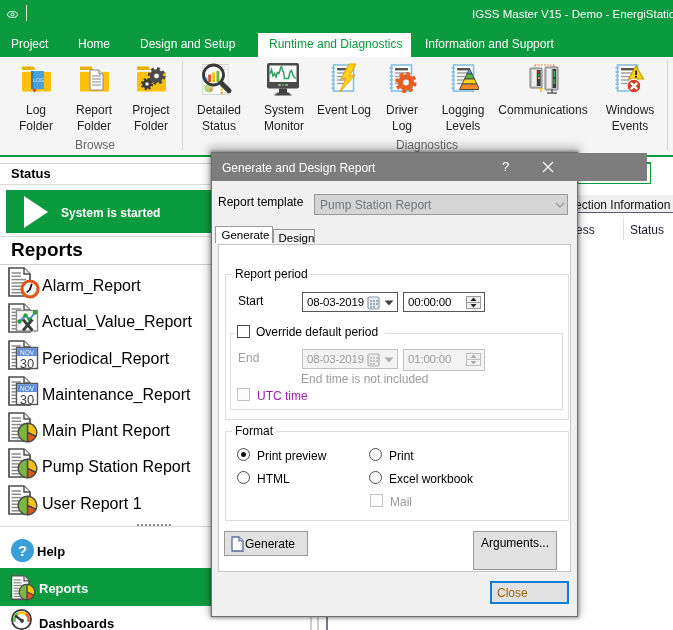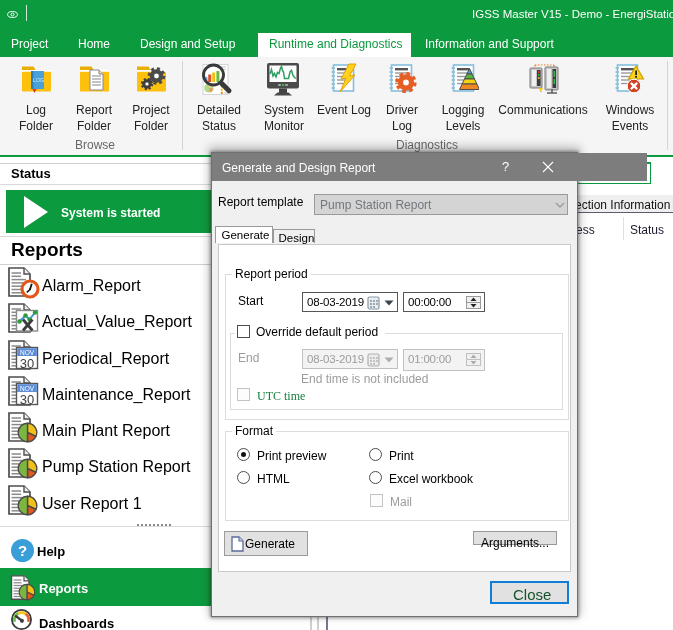--- a/index.html
+++ b/index.html
@@ -444,21 +444,21 @@
     <div class="abs" style="left:62px;top:2.5px;width:15px;height:13px;background:#f0f0f0;border:1px solid #c0c0c0;">
       <svg class="abs" style="left:0px;top:0px;" width="13" height="11" viewBox="0 0 13 11">
         <path d="M6.5 0.5 L9.5 4 L3.5 4 z" fill="#aaa"></path>
         <line x1="0" y1="5.5" x2="13" y2="5.5" stroke="#c0c0c0" stroke-width="1"></line>
         <path d="M6.5 10.5 L9.5 7 L3.5 7 z" fill="#aaa"></path>
       </svg>
     </div>
   </div>
   <div class="abs t12" style="left:89px;top:219px;color:#9c9c9c;z-index:6;">End time is not included</div>
   <div class="abs" style="left:25px;top:235px;width:13px;height:13px;background:#fcfcfc;border:1px solid #c3c3c3;z-index:6;"></div>
-  <div class="abs t12" style="left:45px;top:236px;color:#15803d;z-index:6;font-family:Liberation Serif, serif;">UTC time</div>
+  <div class="abs t12" style="left:45px;top:236px;color:#a21caf;z-index:6;">UTC time</div>
 
   <div class="abs" style="left:13px;top:278px;width:344px;height:90px;border:1px solid #dcdcdc;z-index:4;"></div>
   <div class="abs" style="left:20px;top:271px;font-size:12px;background:#fff;padding:0 3px;z-index:5;">Format</div>
 
   <div class="abs radio" style="left:25px;top:295px;">
       <div class="dot"></div>
     </div>
   <div class="abs t12" style="left:45px;top:296px;z-index:6;">Print preview</div>
   <div class="abs radio" style="left:157px;top:295px;"></div>
   <div class="abs t12" style="left:177px;top:296px;z-index:6;">Print</div>
@@ -469,20 +469,20 @@
   <div class="abs" style="left:158px;top:341px;width:13px;height:13px;background:#fcfcfc;border:1px solid #c3c3c3;z-index:6;"></div>
   <div class="abs t12" style="left:178px;top:342px;color:#9c9c9c;z-index:6;">Mail</div>
 
   <div class="abs" style="left:12px;top:378px;width:84px;height:25px;background:#e1e1e1;border:1px solid #9a9a9a;z-index:6;">
     <svg class="abs" style="left:6px;top:4px;" width="13" height="16" viewBox="0 0 13 16">
       <path d="M1 1 h7 l4 4 v10 h-11 z" fill="#fff" stroke="#5a6a9a" stroke-width="1.3"></path>
       <path d="M8 1 v4 h4" fill="#c8d0e8" stroke="#5a6a9a" stroke-width="1.1"></path>
     </svg>
     <div class="abs" style="left:20px;top:5px;font-size:12px;">Generate</div>
   </div>
-  <div class="abs" style="left:261px;top:378px;width:84px;height:14px;background:#e1e1e1;border:1px solid #9a9a9a;z-index:6;text-align:center;line-height:23px;font-size:12px;">Arguments...</div>
+  <div class="abs" style="left:261px;top:378px;width:84px;height:39px;background:#e1e1e1;border:1px solid #9a9a9a;z-index:6;text-align:center;line-height:23px;font-size:12px;">Arguments...</div>
 
   <div class="abs" style="left:0;top:419px;width:365px;height:44px;background:#f0f0f0;z-index:6;">
     <div class="abs" style="left:278px;top:9px;width:79px;height:23px;background:#e1e1e1;border:2px solid #0f7cd6;">
-      <div class="abs" style="left:21px;top:3px;font-size:15px;color:#14532d;">Close</div>
+      <div class="abs" style="left:5px;top:3px;font-size:12px;color:#a16207;">Close</div>
     </div>
   </div>
 </div>
 
 </body></html>

